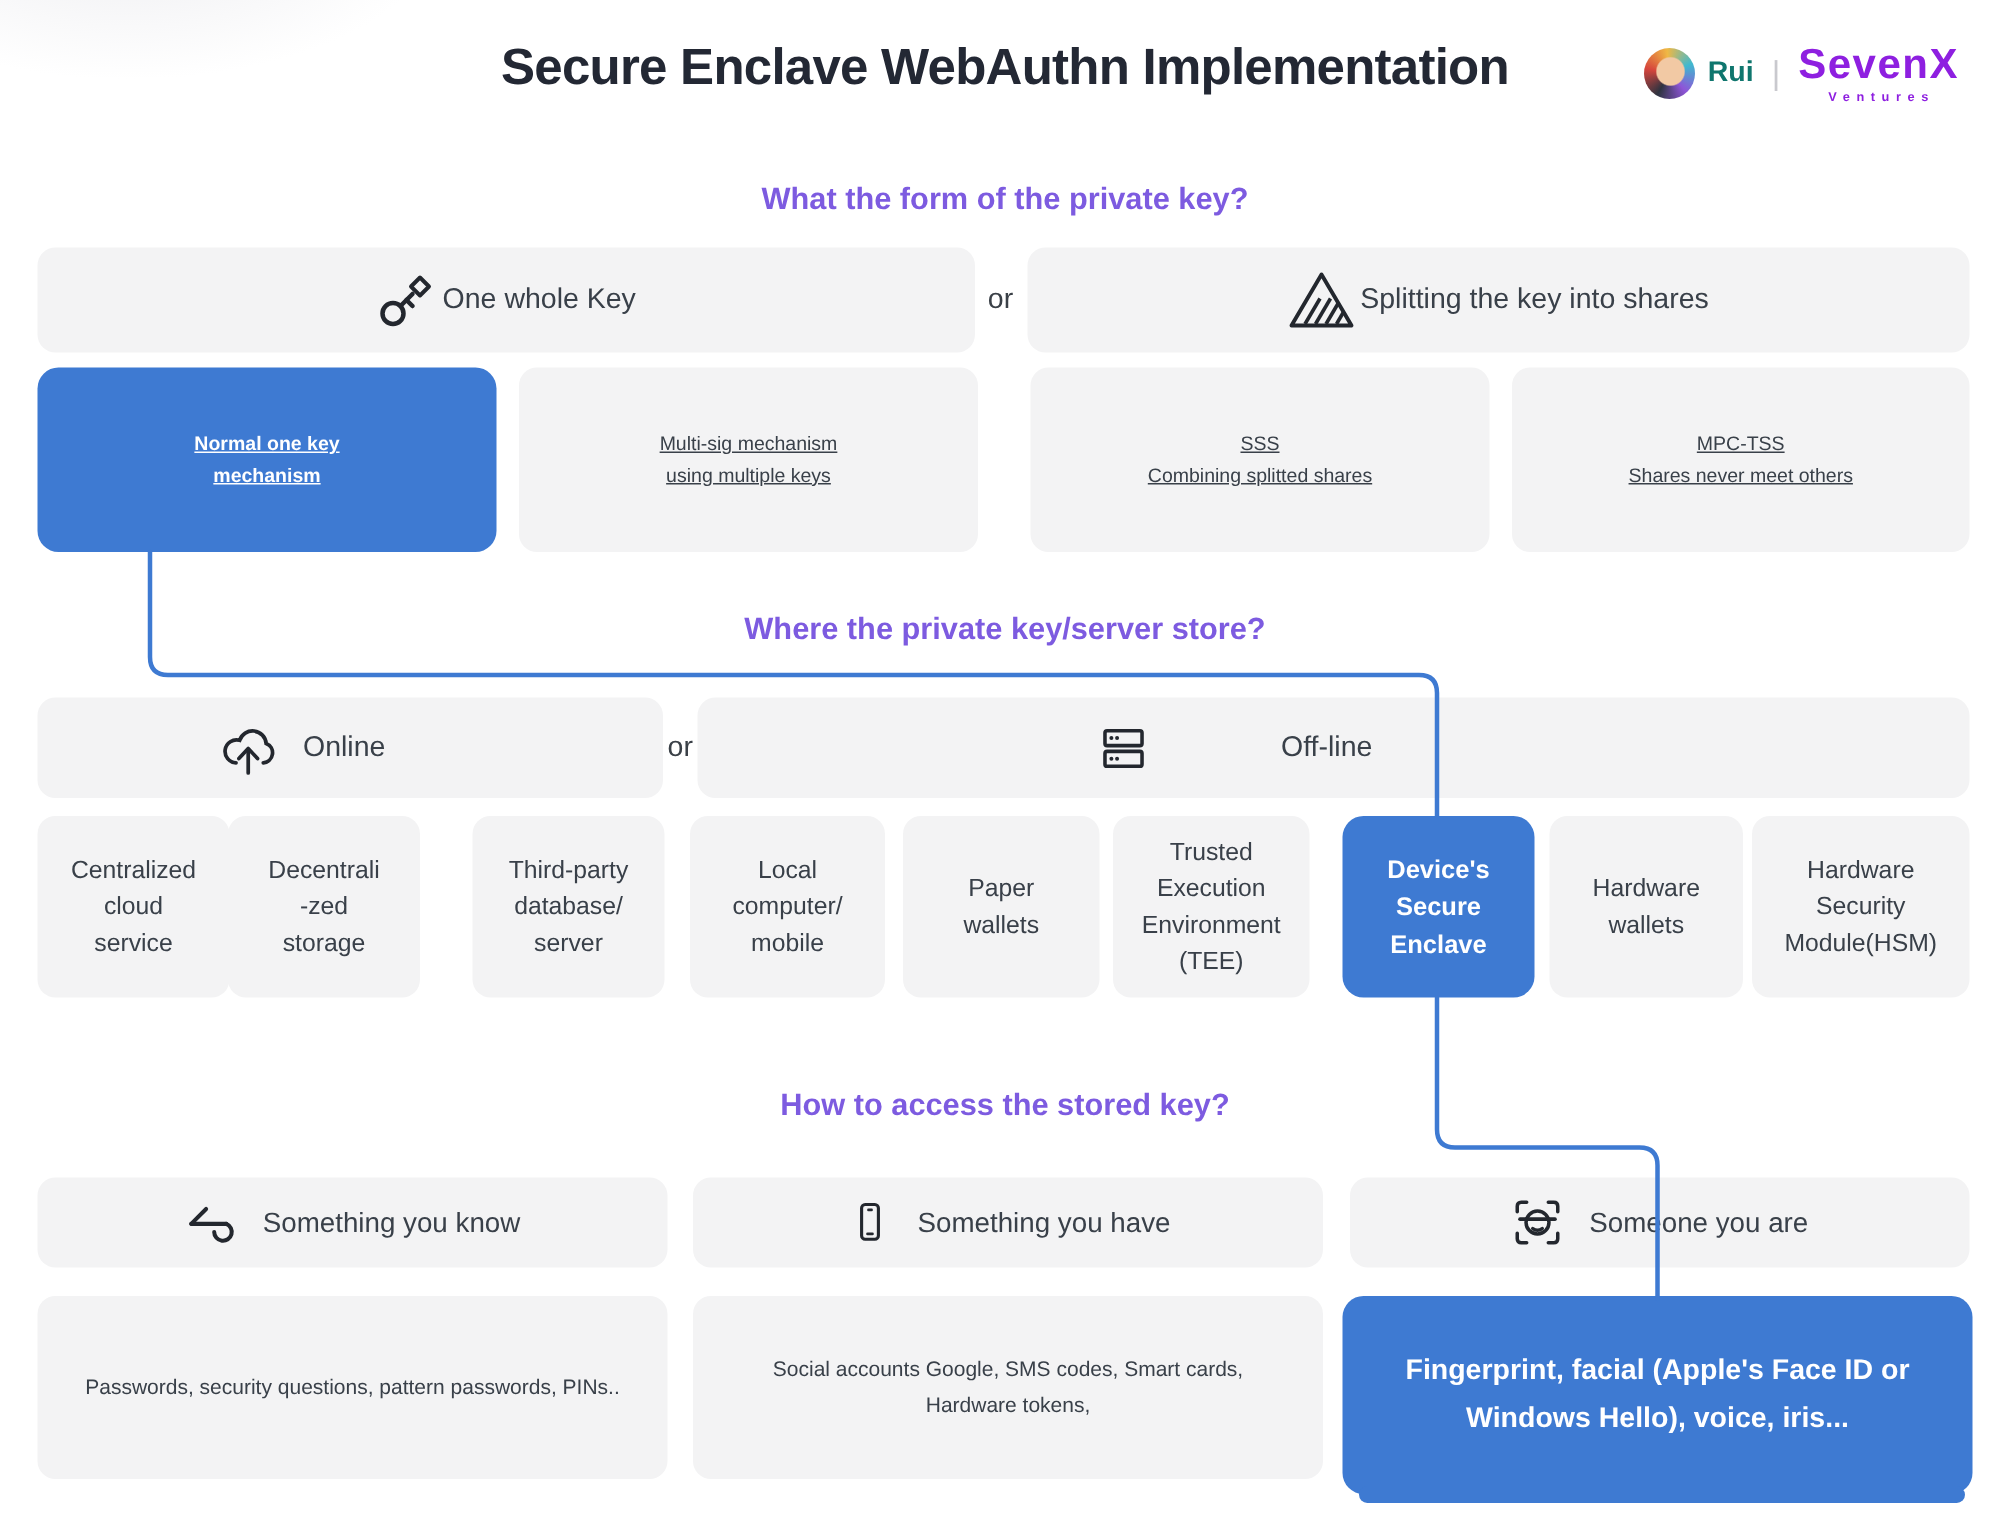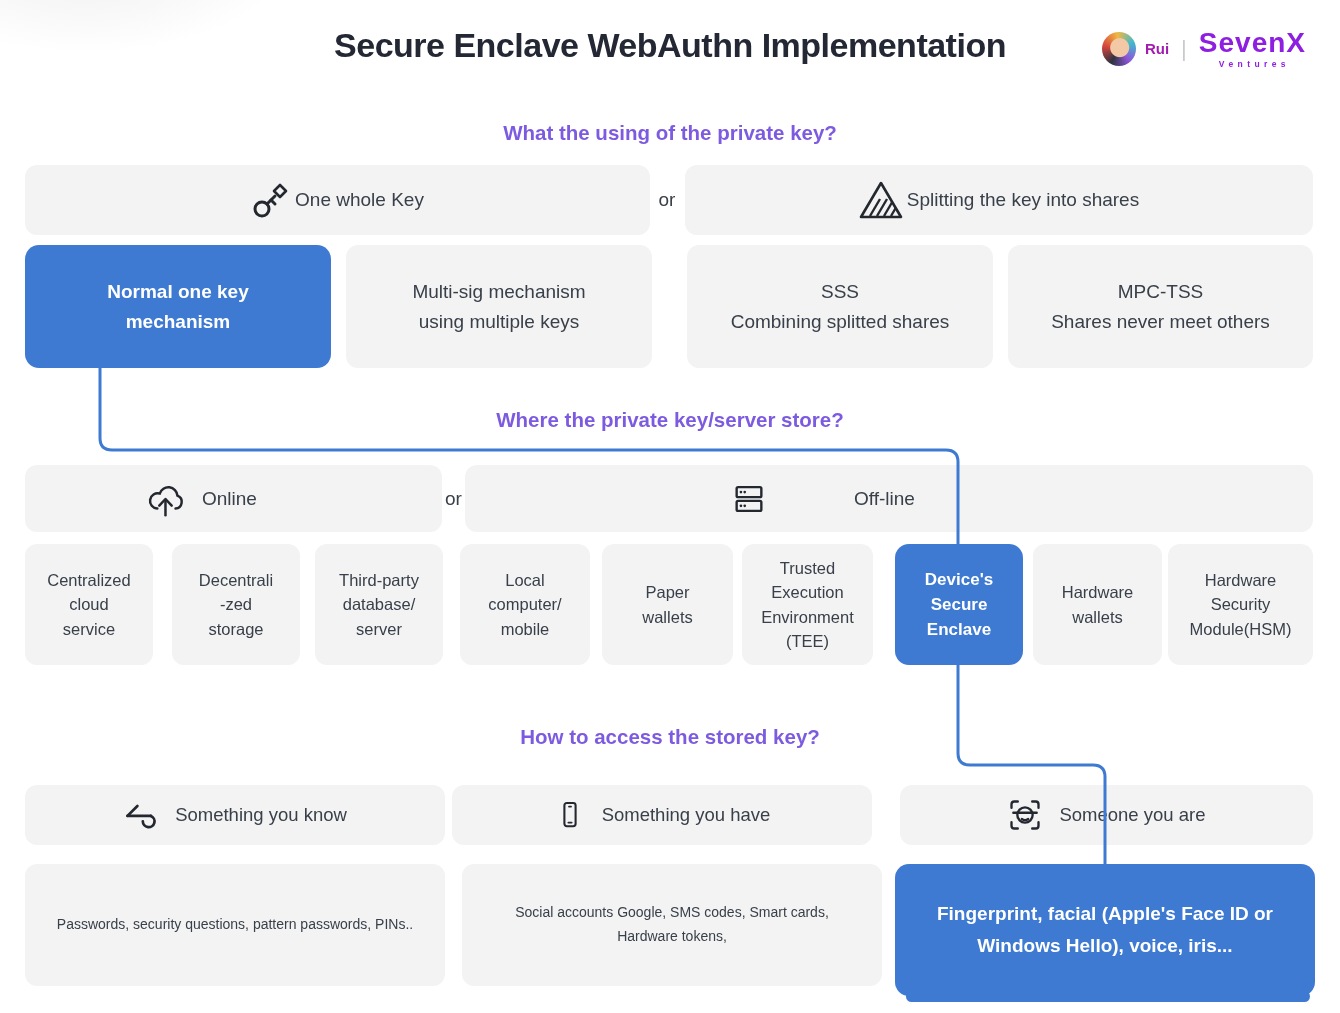--- a/index.html
+++ b/index.html
@@ -19,39 +19,39 @@
     text-align:center; font-size:34px; font-weight:700;
     color:var(--title-color,#232834); letter-spacing:-0.5px;
   }
   .brand { position:absolute; top:29px; right:34px; display:flex; align-items:center; gap:9px; }
   .avatar {
     width:34px; height:34px; border-radius:50%;
     background:
       radial-gradient(circle at 52% 46%, #f2c9a4 0 9px, rgba(0,0,0,0) 10px),
       conic-gradient(from 210deg, #2e3340, #d6453c, #f0b844, #3fb9cf, #8e55d8, #2e3340);
   }
-  .author { font-size:15px; font-weight:700; color:#a21caf; }
+  .author { font-size:19px; font-weight:700; color:#0f766e; }
   .sep { font-size:22px; color:#c9c9ce; font-weight:400; margin:0 3px; }
   .brand-text { display:flex; flex-direction:column; align-items:center; line-height:1; }
   .brand-name { font-size:28px; font-weight:800; color:var(--brand-purple,#8e1fe0); letter-spacing:1px; }
   .brand-sub { font-size:8.5px; font-weight:700; color:var(--brand-purple,#8e1fe0); letter-spacing:4.4px; margin-top:3px; margin-right:-4px; }
   .heading {
     position:absolute; width:100%; text-align:center;
     font-size:20.5px; font-weight:700; color:var(--heading-purple,#7d5be0);
   }
   .box {
     position:absolute; background:var(--box-gray,#f3f3f4); border-radius:12px;
     display:flex; align-items:center; justify-content:center;
     color:var(--text-dark,#394049);
   }
   .box.blue { background:var(--accent-blue,#3e7ad2); color:#ffffff; font-weight:700; border-radius:14px; }
   .opt { gap:4px; font-size:19px; }
   .icon { color:var(--icon-color,#23272e); flex:0 0 auto; display:block; }
   .pre { white-space:pre-line; text-align:center; }
-  .mech { font-size:19px; line-height:1.55; }
+  .mech { font-size:13px; line-height:1.55;text-decoration:underline; }
   .loc { font-size:16.5px; line-height:1.48; }
   .factor { gap:16px; font-size:18.5px; }
   .example { font-size:14px; line-height:1.7; padding:0 22px; text-align:center; }
   .example.blue { font-size:19px; line-height:1.7; }
   .or { position:absolute; display:flex; align-items:center; justify-content:center; font-size:19px; color:var(--or-color,#3a4047); }
   .inner-group { position:absolute; top:0; height:100%; display:flex; align-items:center; font-size:19px; }
   .connector { position:absolute; left:0; top:0; width:1340px; height:1013px; pointer-events:none; }
   .connector path { fill:none; stroke:var(--accent-blue,#3e7ad2); stroke-width:3; stroke-linecap:round; }
   .blue-bar { position:absolute; left:906px; top:991px; width:404px; height:11px; border-radius:7px; background:var(--accent-blue,#3e7ad2); }
 </style>
@@ -65,21 +65,21 @@
 <div class="brand">
   <div class="avatar"></div>
   <span class="author">Rui</span>
   <span class="sep">|</span>
   <div class="brand-text">
     <span class="brand-name">SevenX</span>
     <span class="brand-sub">Ventures</span>
   </div>
 </div>
 
-<div class="heading" style="top:121px">What the using of the private key?</div>
+<div class="heading" style="top:121px">What the form of the private key?</div>
 
 <div class="box opt" style="left:25px; top:165px; width:625px; height:70px">
   <svg class="icon" width="40" height="40" viewBox="0 0 40 40">
     <circle cx="11" cy="29" r="7" fill="none" stroke="currentColor" stroke-width="3"></circle>
     <line x1="16" y1="24" x2="24" y2="16" stroke="currentColor" stroke-width="3" stroke-linecap="round"></line>
     <path d="M29 5 L35 11 L29 17 L23 11 Z" fill="none" stroke="currentColor" stroke-width="2.6" stroke-linejoin="round"></path>
     <line x1="20" y1="20" x2="24" y2="24" stroke="currentColor" stroke-width="3" stroke-linecap="round"></line>
   </svg>
   <span>One whole Key</span>
 </div>
@@ -138,21 +138,21 @@
       <circle cx="11.5" cy="27.2" r="1.4" fill="currentColor"></circle>
       <circle cx="15.5" cy="27.2" r="1.4" fill="currentColor"></circle>
     </svg>
     <span>Off-line</span>
   </div>
 </div>
 
 <div class="box loc pre" style="left:25px;   top:544px; width:128px; height:121px">Centralized
 cloud
 service</div>
-<div class="box loc pre" style="left:172px;  top:544px; width:128px; height:121px">Decentrali
+<div class="box loc pre" style="left:152px;  top:544px; width:128px; height:121px">Decentrali
 -zed
 storage</div>
 <div class="box loc pre" style="left:315px;  top:544px; width:128px; height:121px">Third-party
 database/
 server</div>
 <div class="box loc pre" style="left:460px;  top:544px; width:130px; height:121px">Local
 computer/
 mobile</div>
 <div class="box loc pre" style="left:602px;  top:544px; width:131px; height:121px">Paper
 wallets</div>
@@ -173,21 +173,21 @@
 
 <div class="box factor" style="left:25px; top:785px; width:420px; height:60px">
   <svg class="icon" width="36" height="36" viewBox="0 0 40 40">
     <path d="M5 21 H31" fill="none" stroke="currentColor" stroke-width="3" stroke-linecap="round"></path>
     <path d="M5 21 L16 10" fill="none" stroke="currentColor" stroke-width="3" stroke-linecap="round"></path>
     <path d="M31 21 A6.5 6.5 0 1 1 22 27" fill="none" stroke="currentColor" stroke-width="3" stroke-linecap="round"></path>
   </svg>
   <span>Something you know</span>
 </div>
 
-<div class="box factor" style="left:452px; top:785px; width:420px; height:60px">
+<div class="box factor" style="left:462px; top:785px; width:420px; height:60px">
   <svg class="icon" width="32" height="36" viewBox="0 0 40 40">
     <rect x="13" y="5" width="14" height="29" rx="3" fill="none" stroke="currentColor" stroke-width="2.6"></rect>
     <line x1="18.7" y1="9.5" x2="21.3" y2="9.5" stroke="currentColor" stroke-width="2.2" stroke-linecap="round"></line>
     <line x1="18" y1="29.5" x2="22" y2="29.5" stroke="currentColor" stroke-width="2.4" stroke-linecap="round"></line>
   </svg>
   <span>Something you have</span>
 </div>
 
 <div class="box factor" style="left:900px; top:785px; width:413px; height:60px">
   <svg class="icon" width="36" height="36" viewBox="0 0 40 40">

